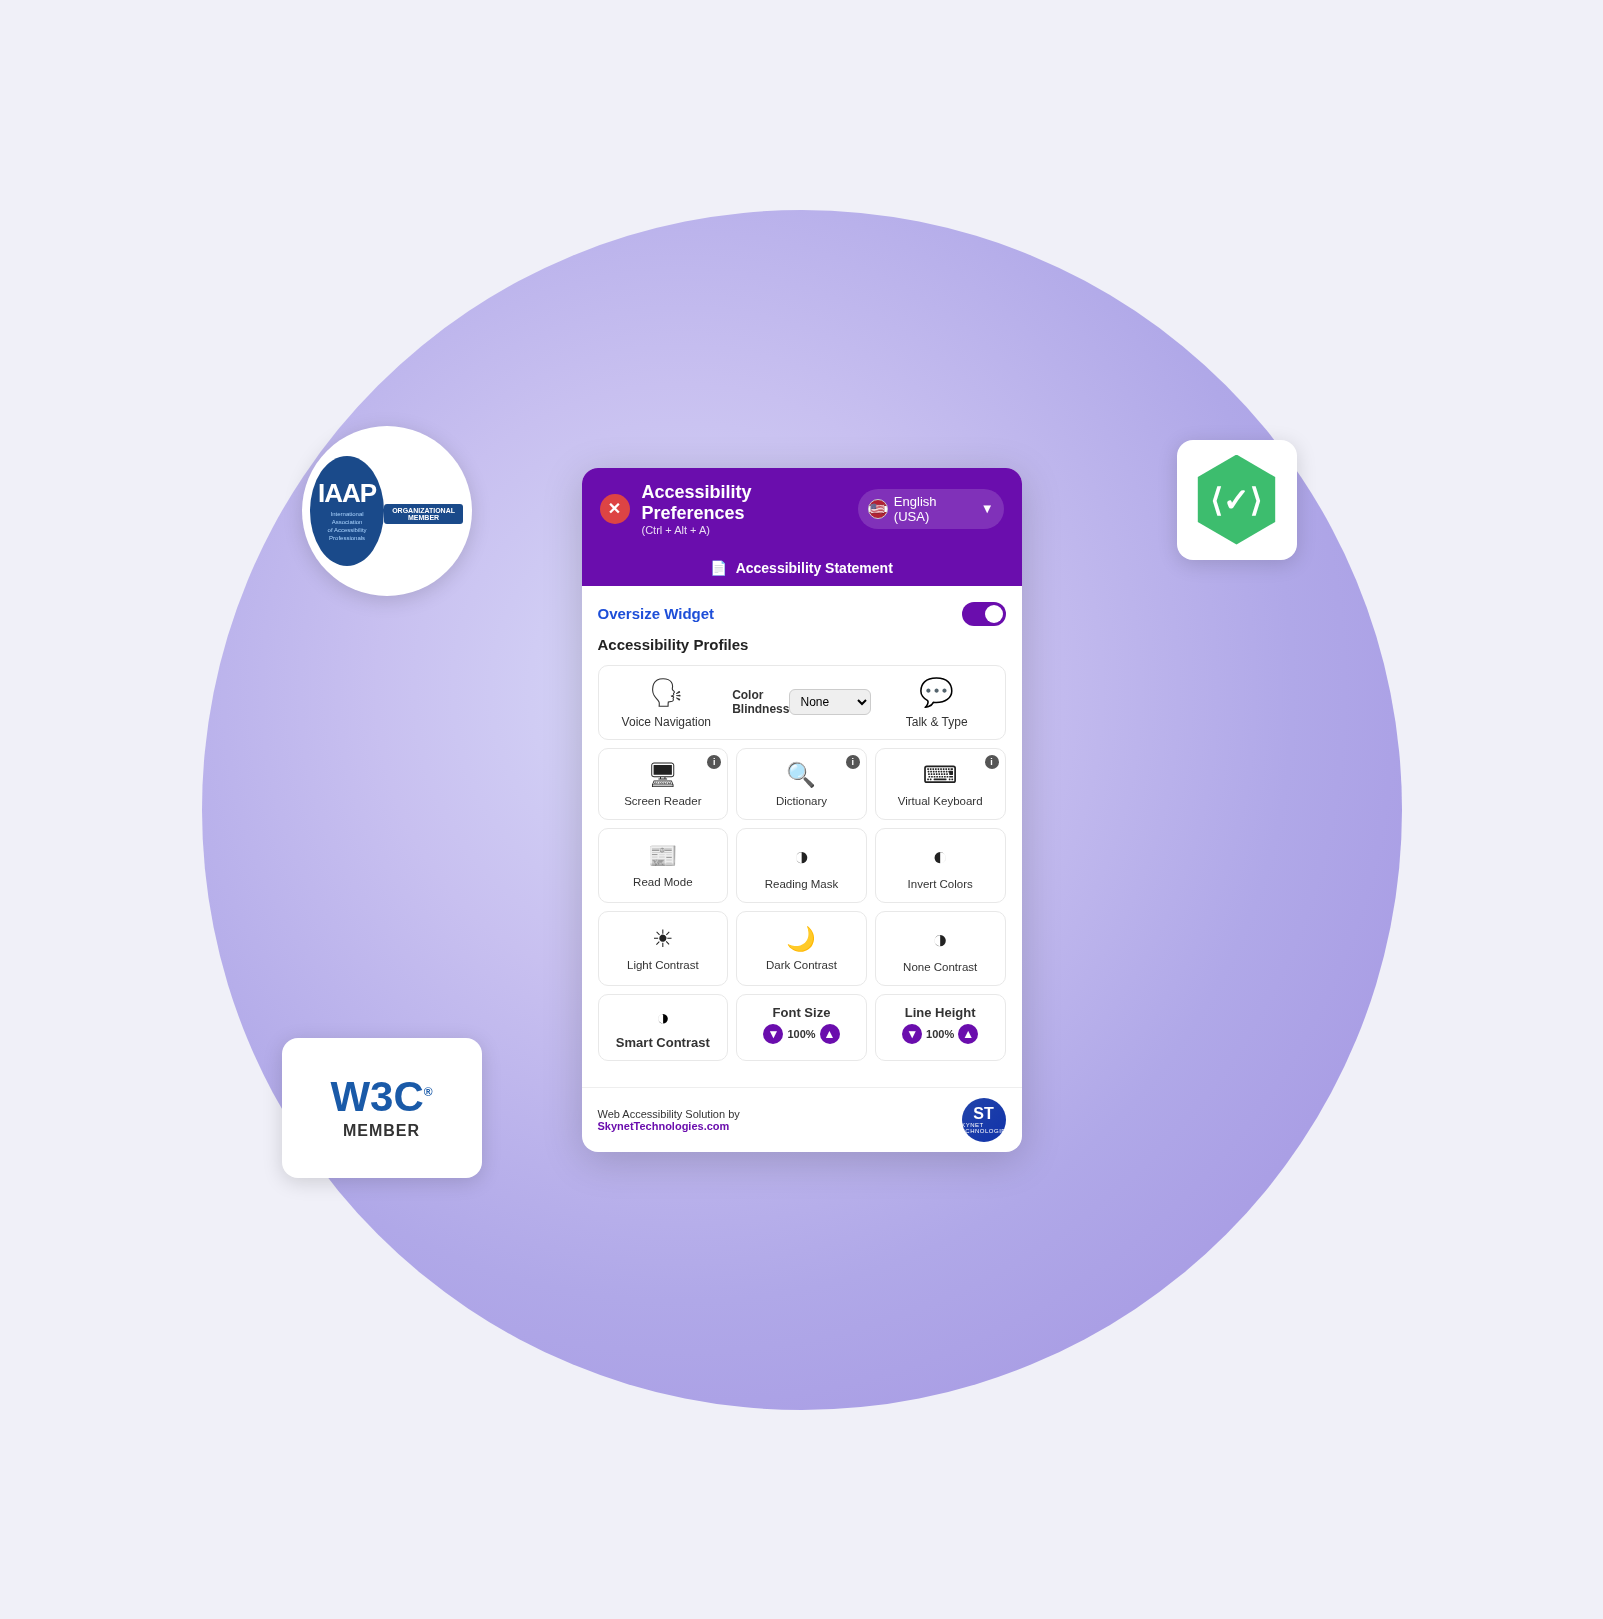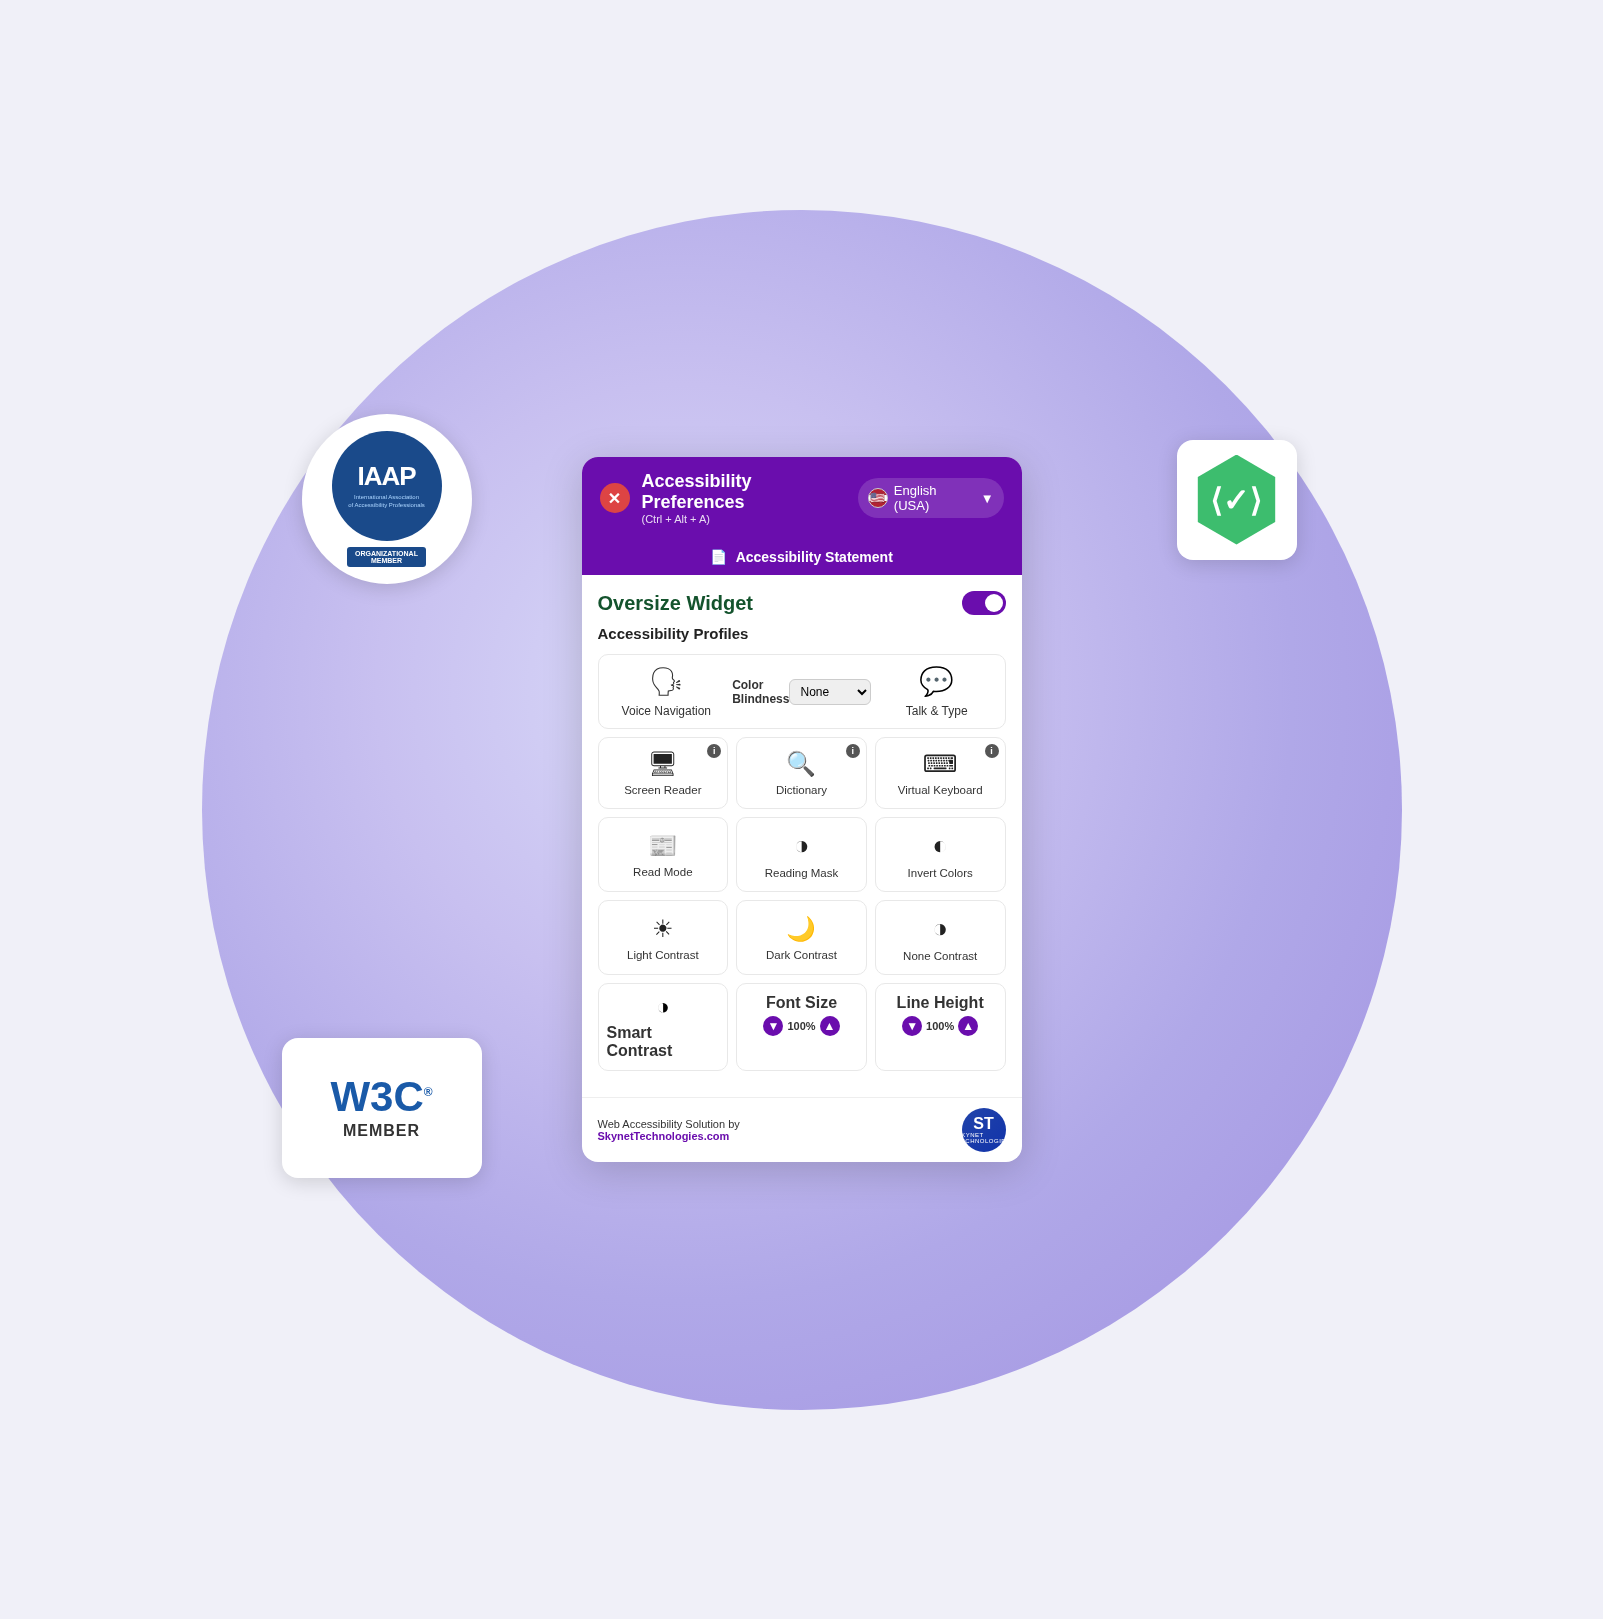--- a/index.html
+++ b/index.html
@@ -21,28 +21,28 @@
       background: radial-gradient(ellipse at 40% 40%, #d8d8f8 0%, #c8c0f0 30%, #b0a8e8 60%, #a090e0 100%);
       position: relative;
       display: flex;
       align-items: center;
       justify-content: center;
     }
 
     
     .iaap-badge {
       position: absolute;
-      top: 204px;
+      top: 216px;
       left: 100px;
       width: 170px;
       height: 170px;
       border-radius: 50%;
       background: white;
       display: flex;
-      flex-direction: column;
+      flex-direction: row;
       align-items: center;
       justify-content: center;
       box-shadow: 0 4px 20px rgba(0,0,0,0.15);
       padding: 12px;
       text-align: center;
     }
     .iaap-inner {
       width: 110px;
       height: 110px;
       border-radius: 50%;
@@ -232,23 +232,23 @@
       padding: 16px;
     }
 
     .setting-row {
       display: flex;
       align-items: center;
       justify-content: space-between;
       margin-bottom: 10px;
     }
     .setting-label {
-      font-size: 20px;
+      font-size: 15px;
       font-weight: 600;
-      color: #14532d;
+      color: #1d4ed8;
     }
     .toggle-switch {
       width: 44px;
       height: 24px;
       background: #6a0dad;
       border-radius: 12px;
       position: relative;
       cursor: pointer;
     }
     .toggle-switch::after {
@@ -378,21 +378,21 @@
       padding: 10px 8px;
       display: flex;
       flex-direction: column;
       align-items: center;
       gap: 4px;
     }
     .stepper-icon {
       font-size: 22px;
     }
     .stepper-label {
-      font-size: 16px;
+      font-size: 13px;
       color: #333;
       font-weight: 600;
     }
     .stepper-controls {
       display: flex;
       align-items: center;
       gap: 4px;
     }
     .stepper-btn {
       width: 20px;

